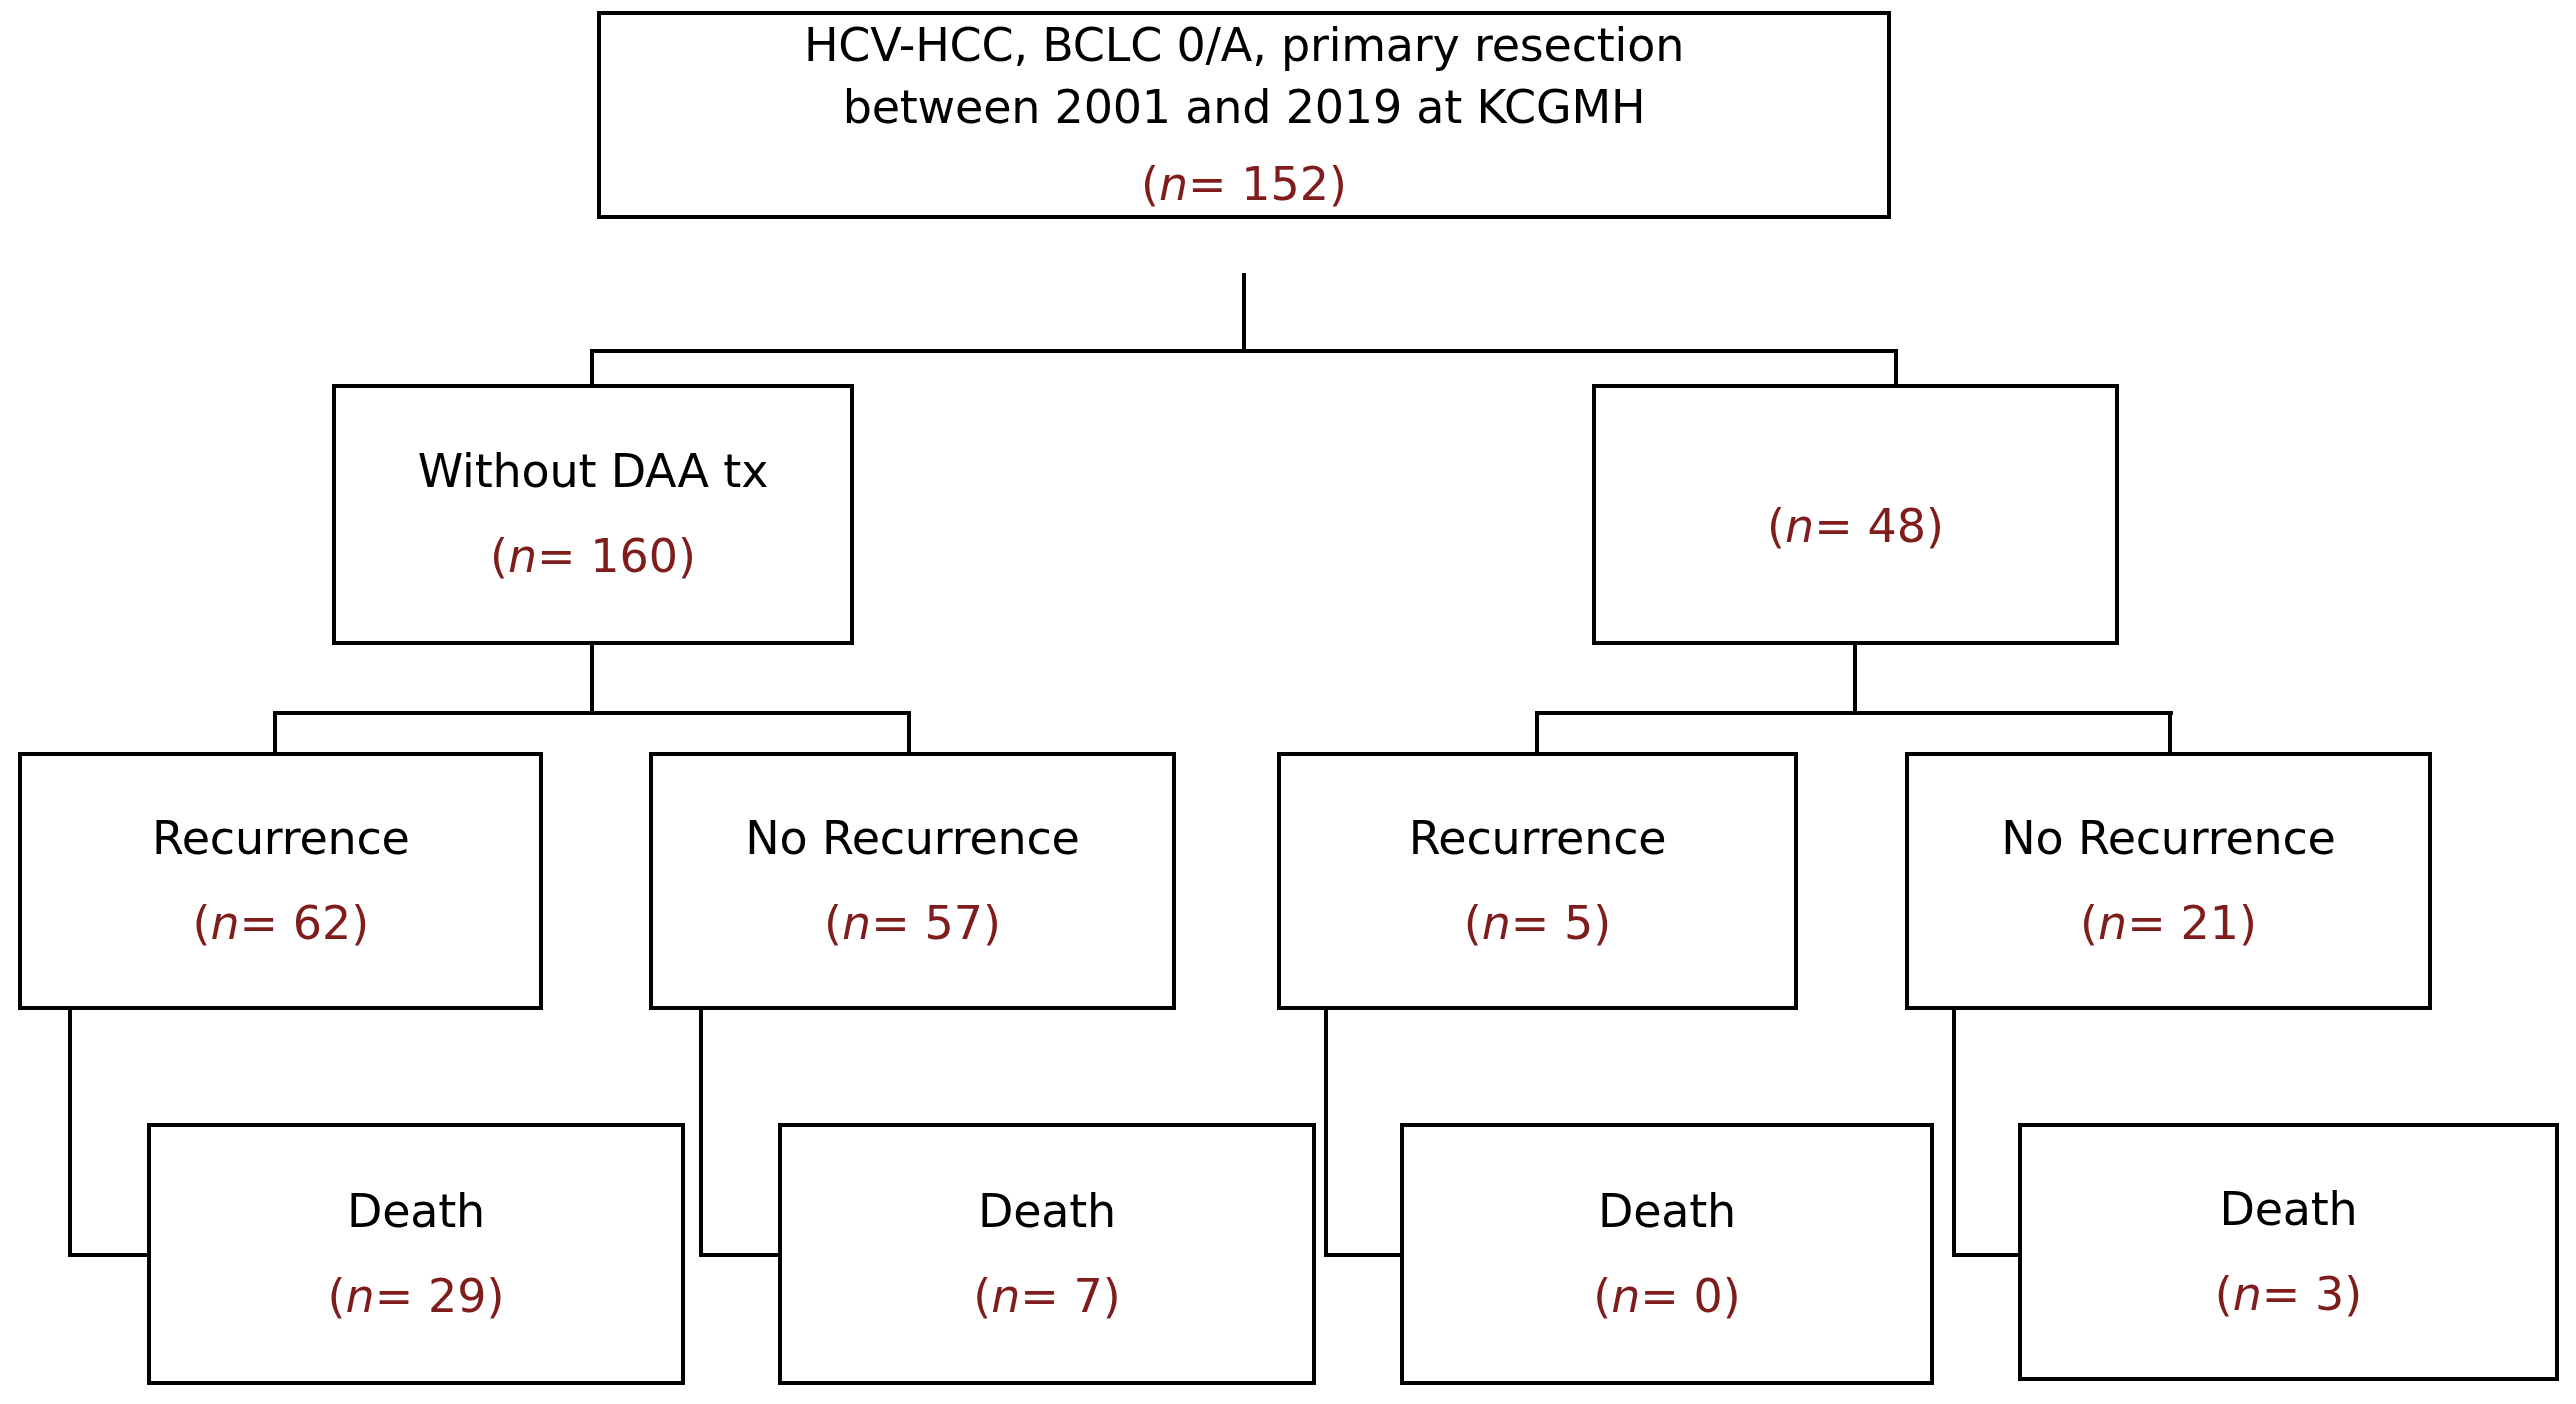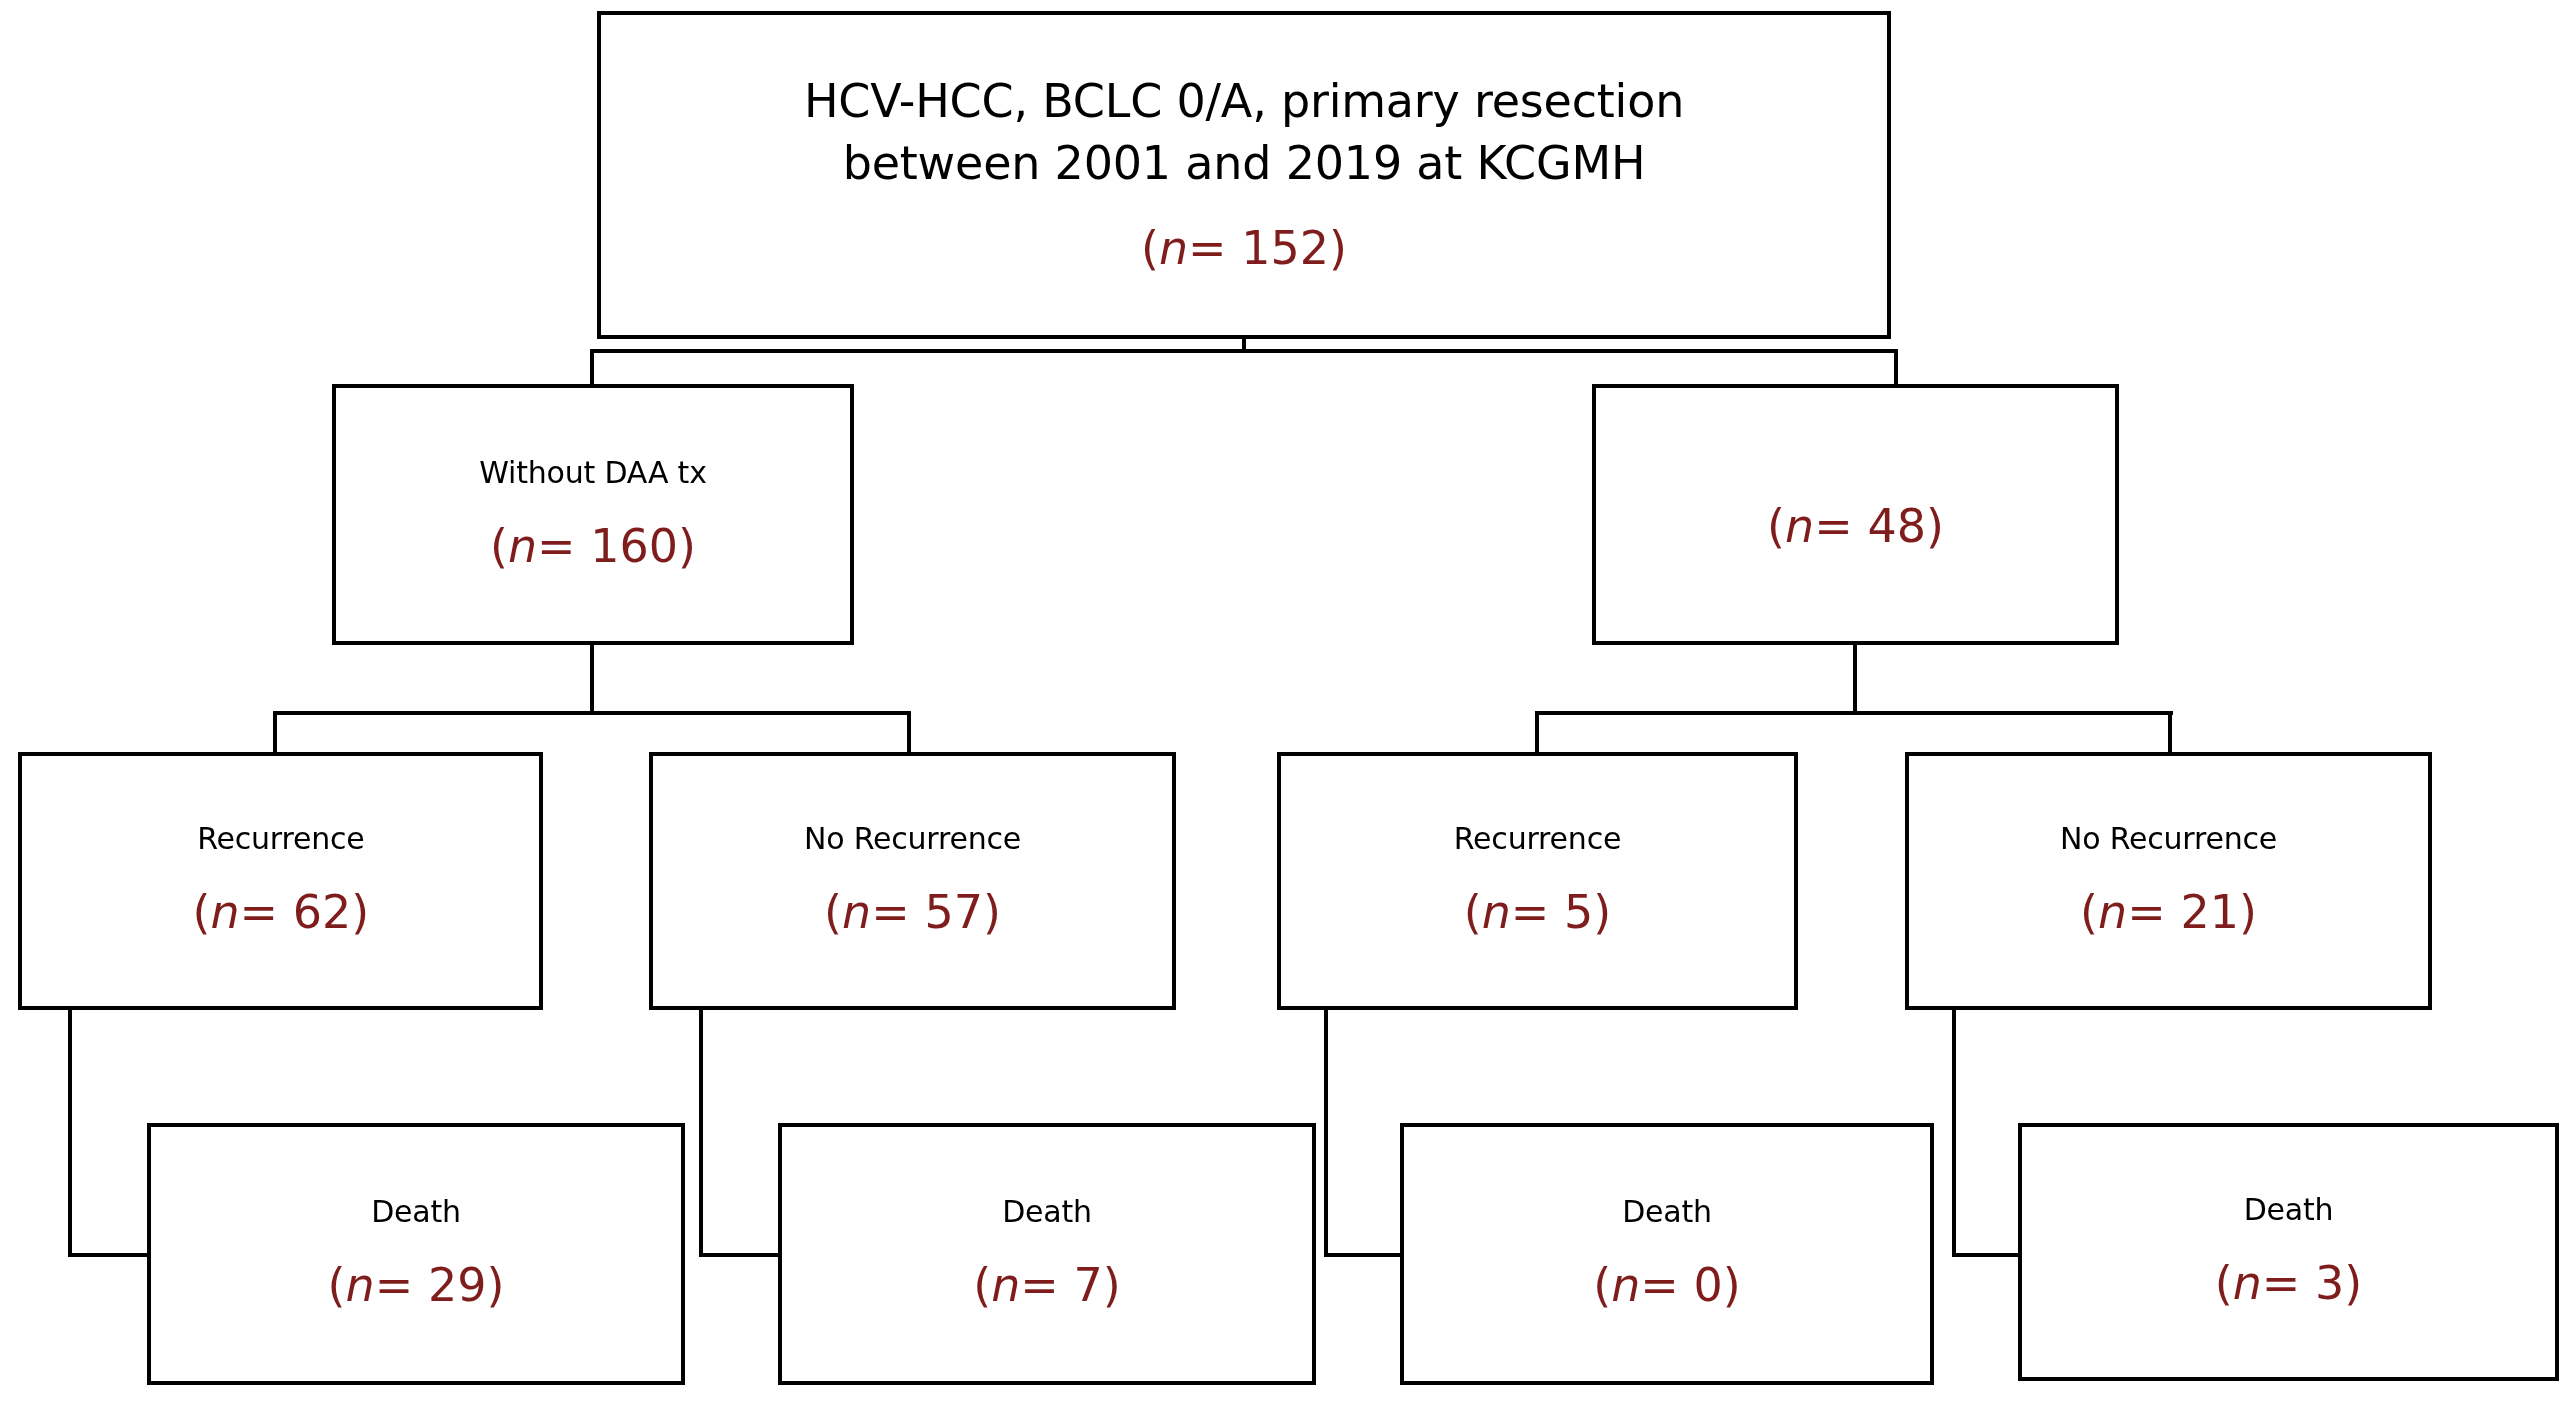--- a/index.html
+++ b/index.html
@@ -24,21 +24,21 @@
     display: flex;
     flex-direction: column;
     align-items: center;
     justify-content: center;
     text-align: center;
     z-index: 5;
   }
   .node .line {
     display: block;
     color: #000000;
-    font-size: 30px;
+    font-size: 46px;
     line-height: 1.30;
     white-space: nowrap;
     letter-spacing: -0.2px;
   }
   .node .gap { height: 25px; }
   .node .nline {
     display: block;
     color: #7f1d1d;
     font-size: 46px;
     line-height: 1.30;
@@ -83,21 +83,21 @@
 
   <div class="conn vline" style="left:699px; top:1010px; width:3.7px; height:247px;"></div>
   <div class="conn hline" style="left:699px; top:1253px; width:85px; height:3.7px;"></div>
 
   <div class="conn vline" style="left:1324px; top:1010px; width:3.7px; height:247px;"></div>
   <div class="conn hline" style="left:1324px; top:1253px; width:83px; height:3.7px;"></div>
 
   <div class="conn vline" style="left:1952px; top:1010px; width:3.7px; height:247px;"></div>
   <div class="conn hline" style="left:1952px; top:1253px; width:72px; height:3.7px;"></div>
 
-  <div class="node" id="node-root" style="left:597px; top:11px; width:1294px; height:328px;">
+  <div class="node" id="node-root" style="left:597px; top:11px; width:1294px; height:208px;">
     <span class="line">HCV-HCC, BCLC 0/A, primary resection</span>
     <span class="line">between 2001 and 2019 at KCGMH</span>
     <span class="gap"></span>
     <span class="nline"><span>(</span><i>n</i><span>= 152)</span></span>
   </div>
 
   <div class="node" style="left:332px; top:384px; width:522px; height:261px;">
     <span class="line">Without DAA tx</span>
     <span class="gap"></span>
     <span class="nline"><span>(</span><i>n</i><span>= 160)</span></span>

